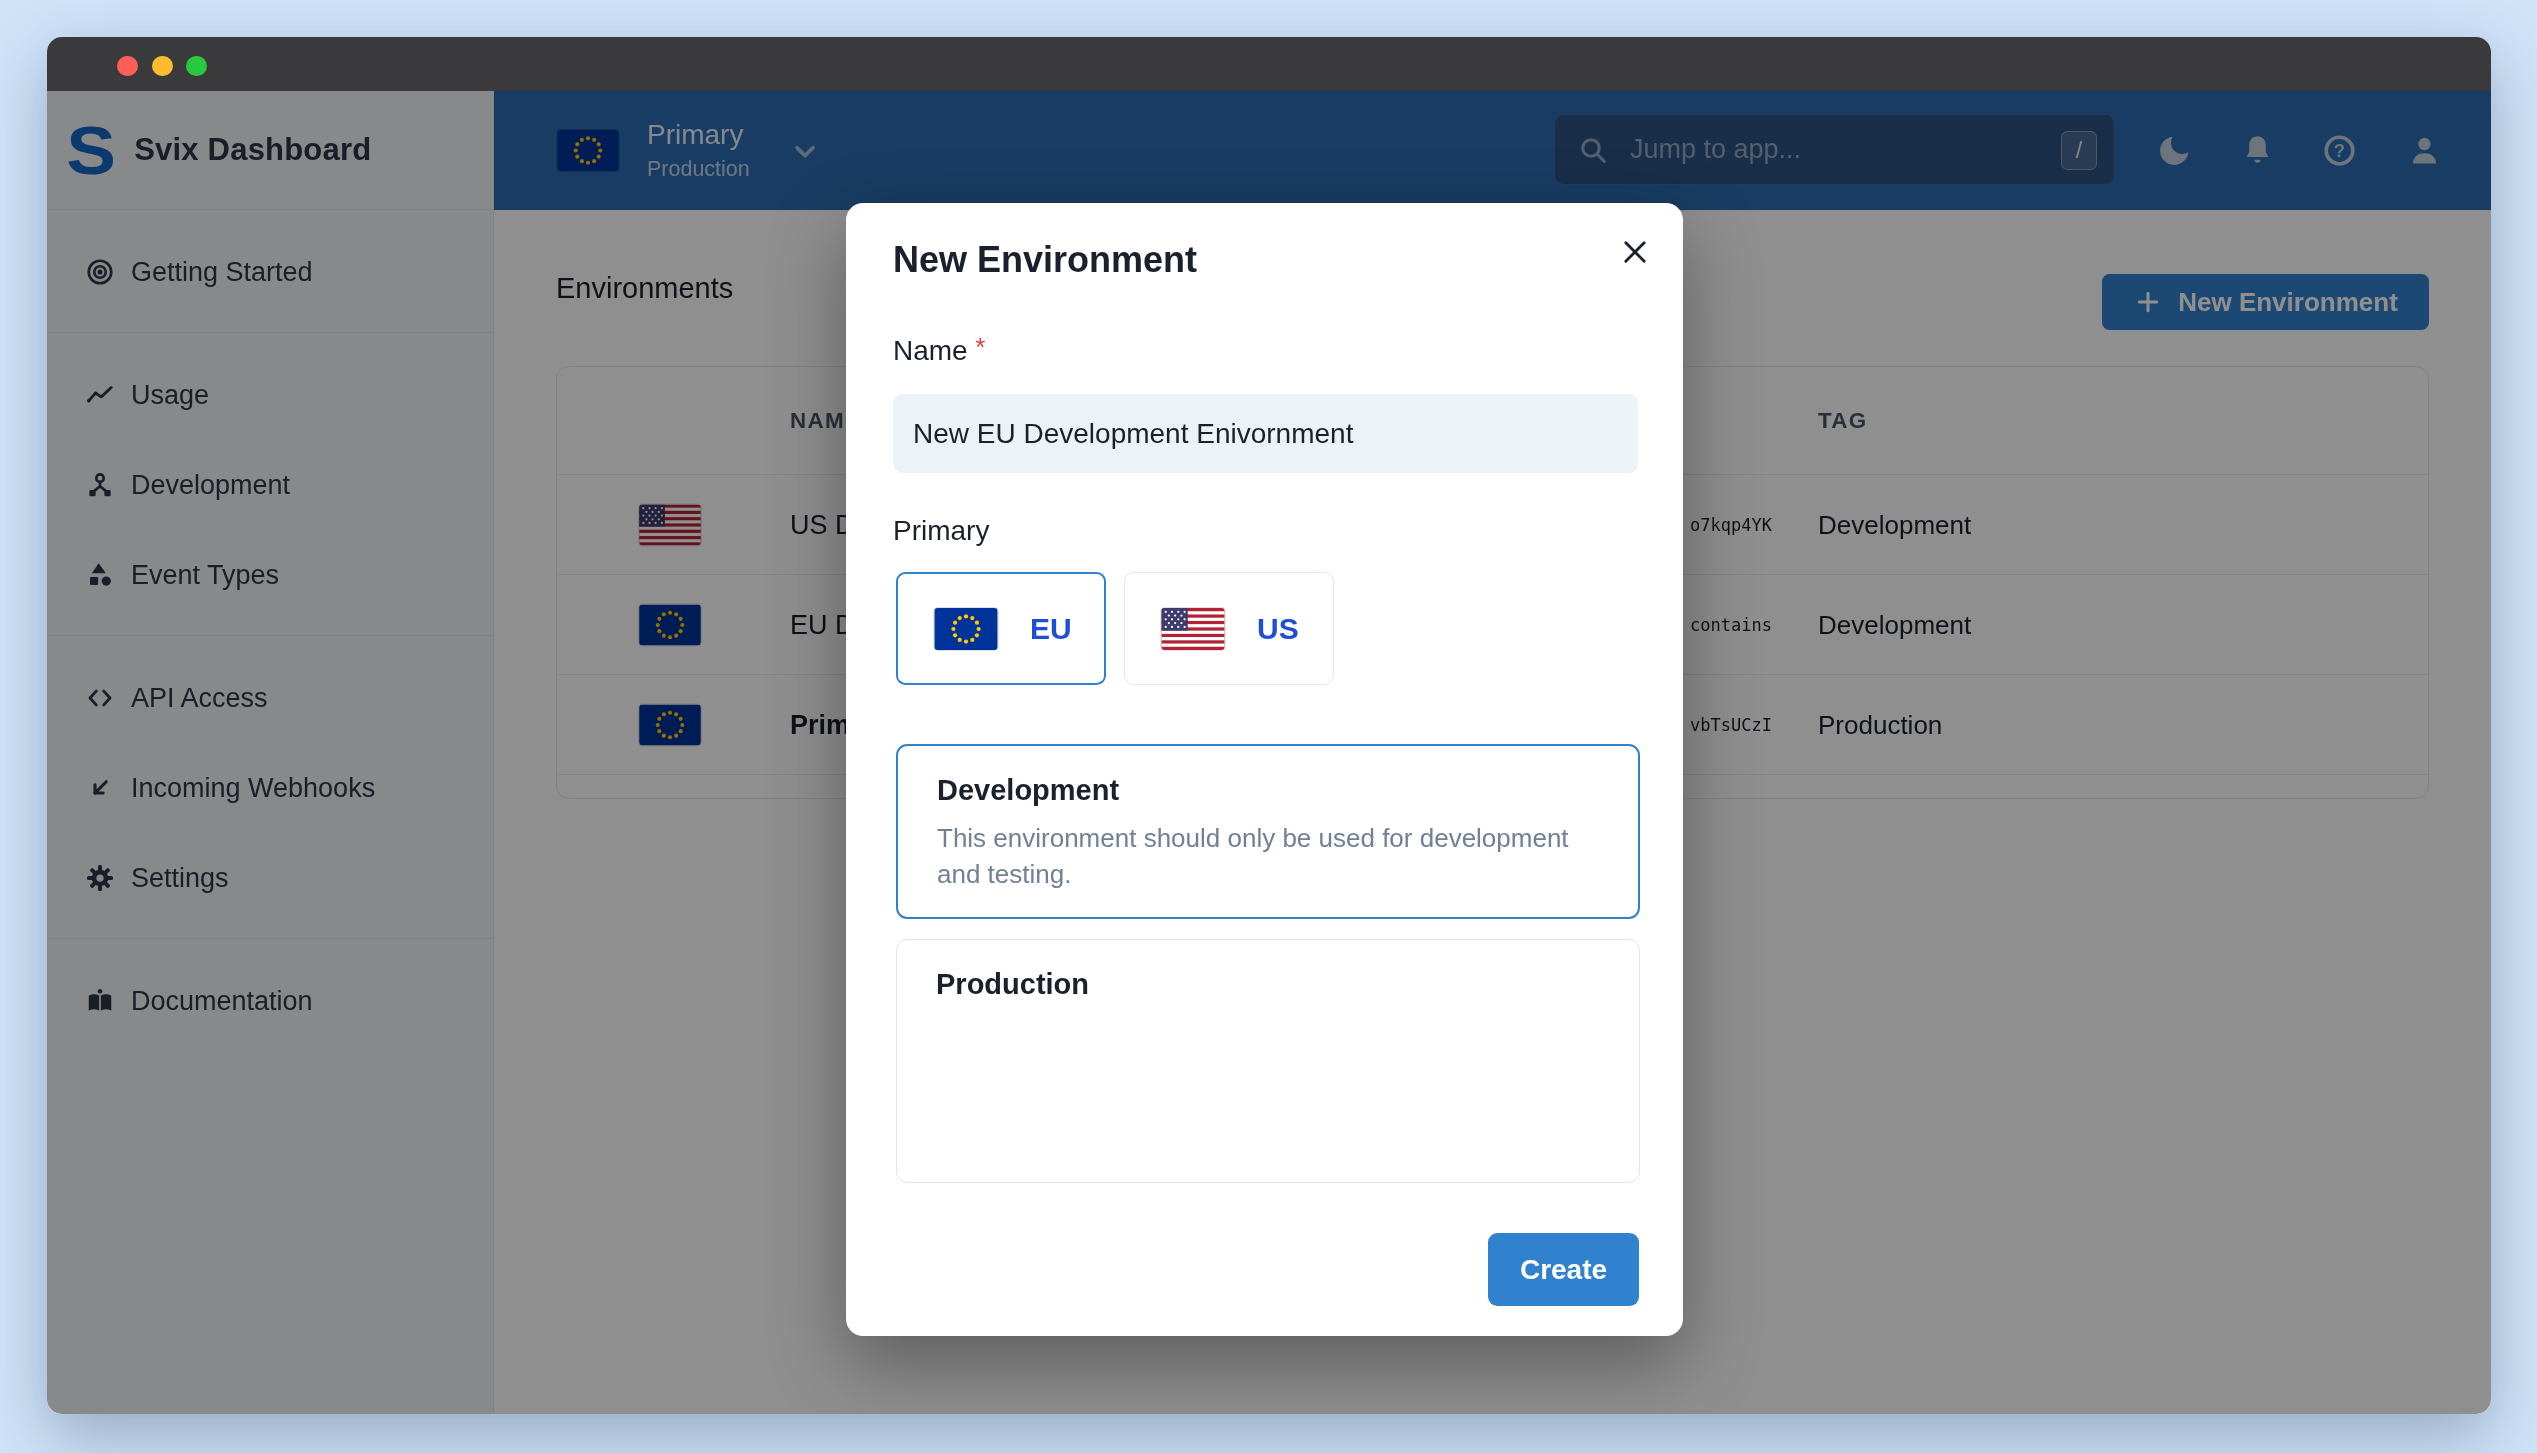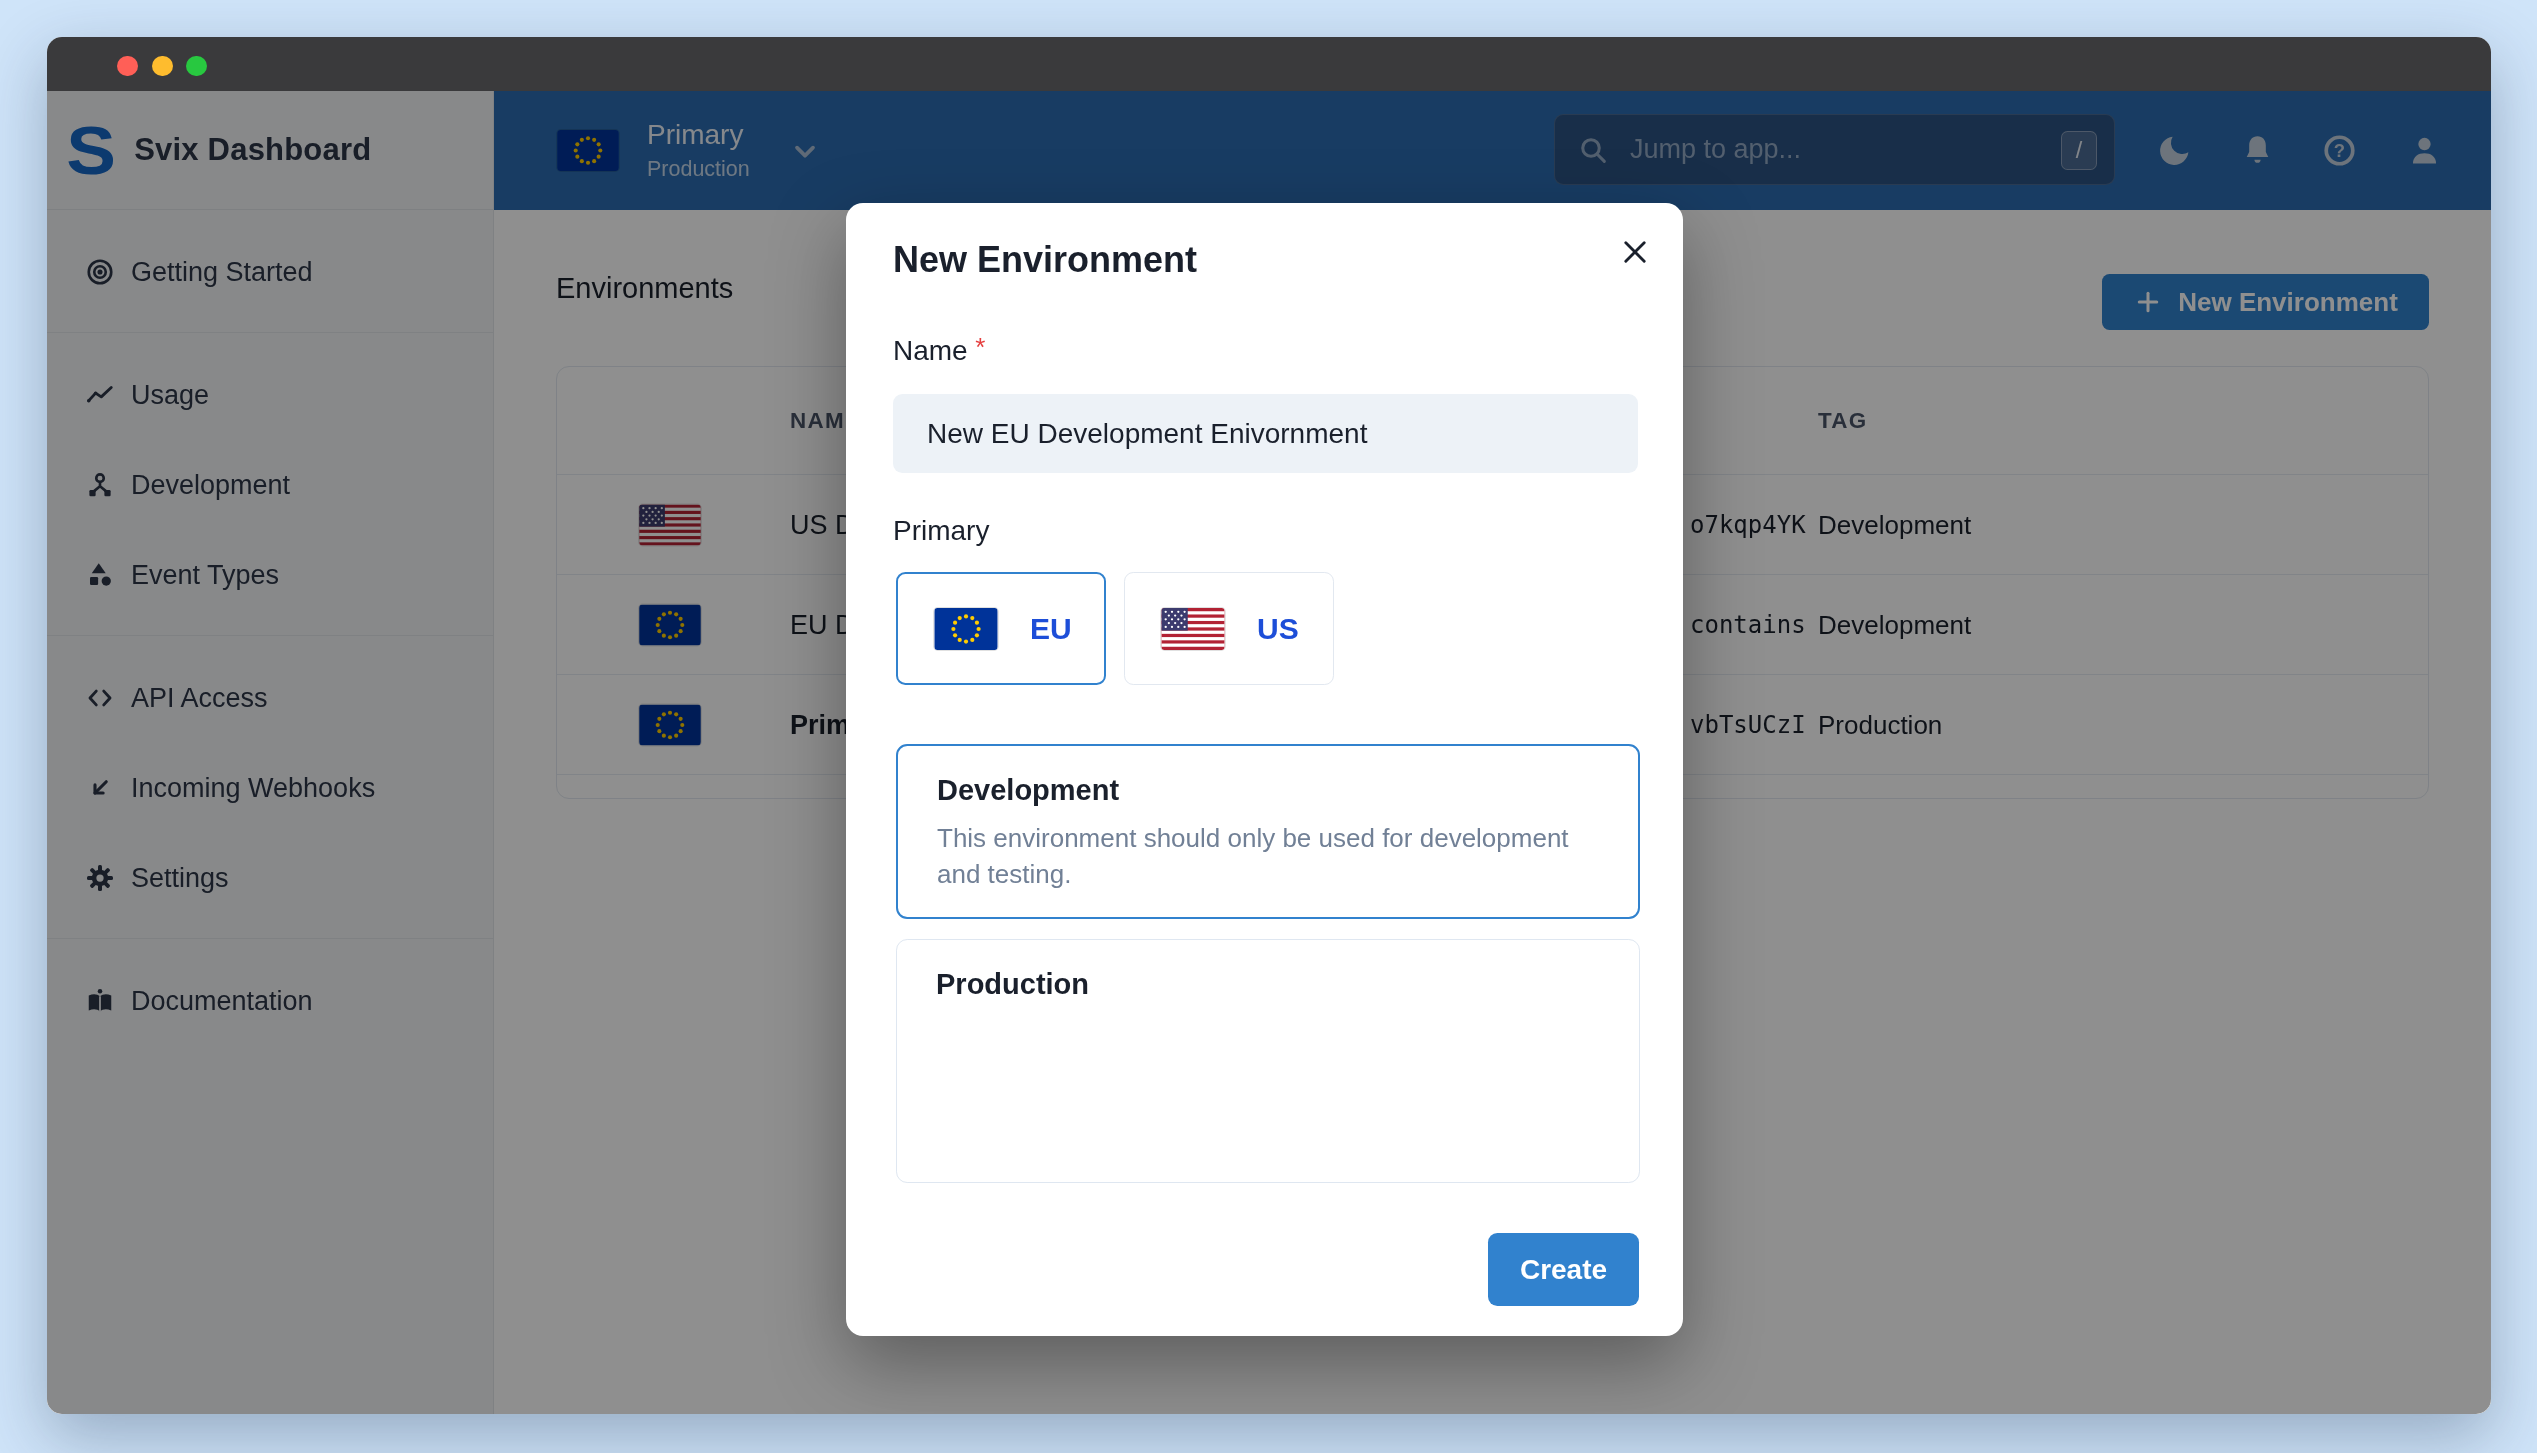--- a/index.html
+++ b/index.html
@@ -44,31 +44,31 @@
   .content { position:absolute; left:447px; top:119px; width:1997px; height:1204px; background:#ffffff; }
   .page-title { position:absolute; left:62px; top:62px; font-size:29px; font-weight:500; color:#1a202c; }
   .new-env-btn { position:absolute; left:1608px; top:64px; width:327px; height:56px; background:#3182ce; border-radius:7.5px; color:#fff; display:flex; align-items:center; justify-content:center; gap:15px; font-size:26px; font-weight:600; cursor:pointer; }
   .env-card { position:absolute; left:62px; top:156px; width:1873px; height:433px; border:0.9px solid #e2e8f0; border-radius:13px; background:#fff; overflow:hidden; }
   .thead { height:108px; position:relative; border-bottom:0.9px solid #e7ecf2; }
   .th { position:absolute; top:50%; transform:translateY(-50%); font-size:22.4px; font-weight:bold; color:#4a5568; letter-spacing:.06em; }
   .trow { height:100px; position:relative; border-bottom:0.9px solid #e7ecf2; cursor:pointer; }
   .c-flag { position:absolute; left:82px; top:50%; transform:translateY(-50%); }
   .c-name { position:absolute; left:233px; top:50%; transform:translateY(-50%); font-size:27px; color:#1a202c; }
   .trow.bold .c-name { font-weight:bold; }
-  .c-id { position:absolute; left:1133px; top:50%; transform:translateY(-50%); font-size:24px; color:#1a202c; font-family:"DejaVu Sans Mono", monospace; }
+  .c-id { position:absolute; left:1133px; top:50%; transform:translateY(-50%); font-size:17px; color:#1a202c; font-family:"DejaVu Sans Mono", monospace; }
   .c-tag { position:absolute; left:1261px; top:50%; transform:translateY(-50%); font-size:26px; color:#1a202c; }
 
   
   .dim { position:absolute; left:0; top:0; width:100%; height:100%; background:rgba(0,0,0,.44); z-index:5; }
   .modal { position:absolute; left:799px; top:112px; width:837px; height:1133px; background:#ffffff; border-radius:17px; z-index:10; box-shadow:0 28px 75px rgba(0,0,0,.35); }
   .m-title { position:absolute; left:47px; top:36px; font-size:36px; font-weight:bold; color:#1a202c; }
   .m-close { position:absolute; left:770px; top:30px; width:37px; height:37px; display:flex; align-items:center; justify-content:center; cursor:pointer; }
   .m-label { position:absolute; left:47px; font-size:28px; color:#1a202c; }
   .req { color:#e53e3e; margin-left:7.5px; font-size:26px; vertical-align:3.7px; }
-  .m-input { position:absolute; left:47px; top:191px; width:745px; height:79px; background:#edf2f7; border:none; outline:none; border-radius:9.3px; padding-left:34px; font-size:28px; color:#1a202c; font-family:"Liberation Sans",sans-serif; }
+  .m-input { position:absolute; left:47px; top:191px; width:745px; height:79px; background:#edf2f7; border:none; outline:none; border-radius:9.3px; padding-left:20px; font-size:28px; color:#1a202c; font-family:"Liberation Sans",sans-serif; }
   .region-opt { position:absolute; top:369px; width:210px; height:113px; border-radius:9.3px; background:#fff; display:flex; align-items:center; cursor:pointer; }
   .region-opt.sel { border:2.8px solid #3182ce; }
   .region-opt.unsel { border:1.9px solid #e2e8f0; }
   .region-opt .rflag { margin-left:36px; }
   .region-opt .rcode { margin-left:32px; font-size:30px; font-weight:bold; color:#1d4ed8; }
   .type-card { position:absolute; left:50px; width:744px; border-radius:11.2px; background:#fff; cursor:pointer; }
   .type-card.sel { border:2.8px solid #3182ce; }
   .type-card.unsel { border:1.9px solid #dfe7f1; }
   .t-title { font-size:29px; font-weight:bold; color:#1a202c; margin:28px 0 13px 39px; }
   .t-desc { font-size:26px; line-height:36px; color:#718096; margin:0 56px 0 39px; }

